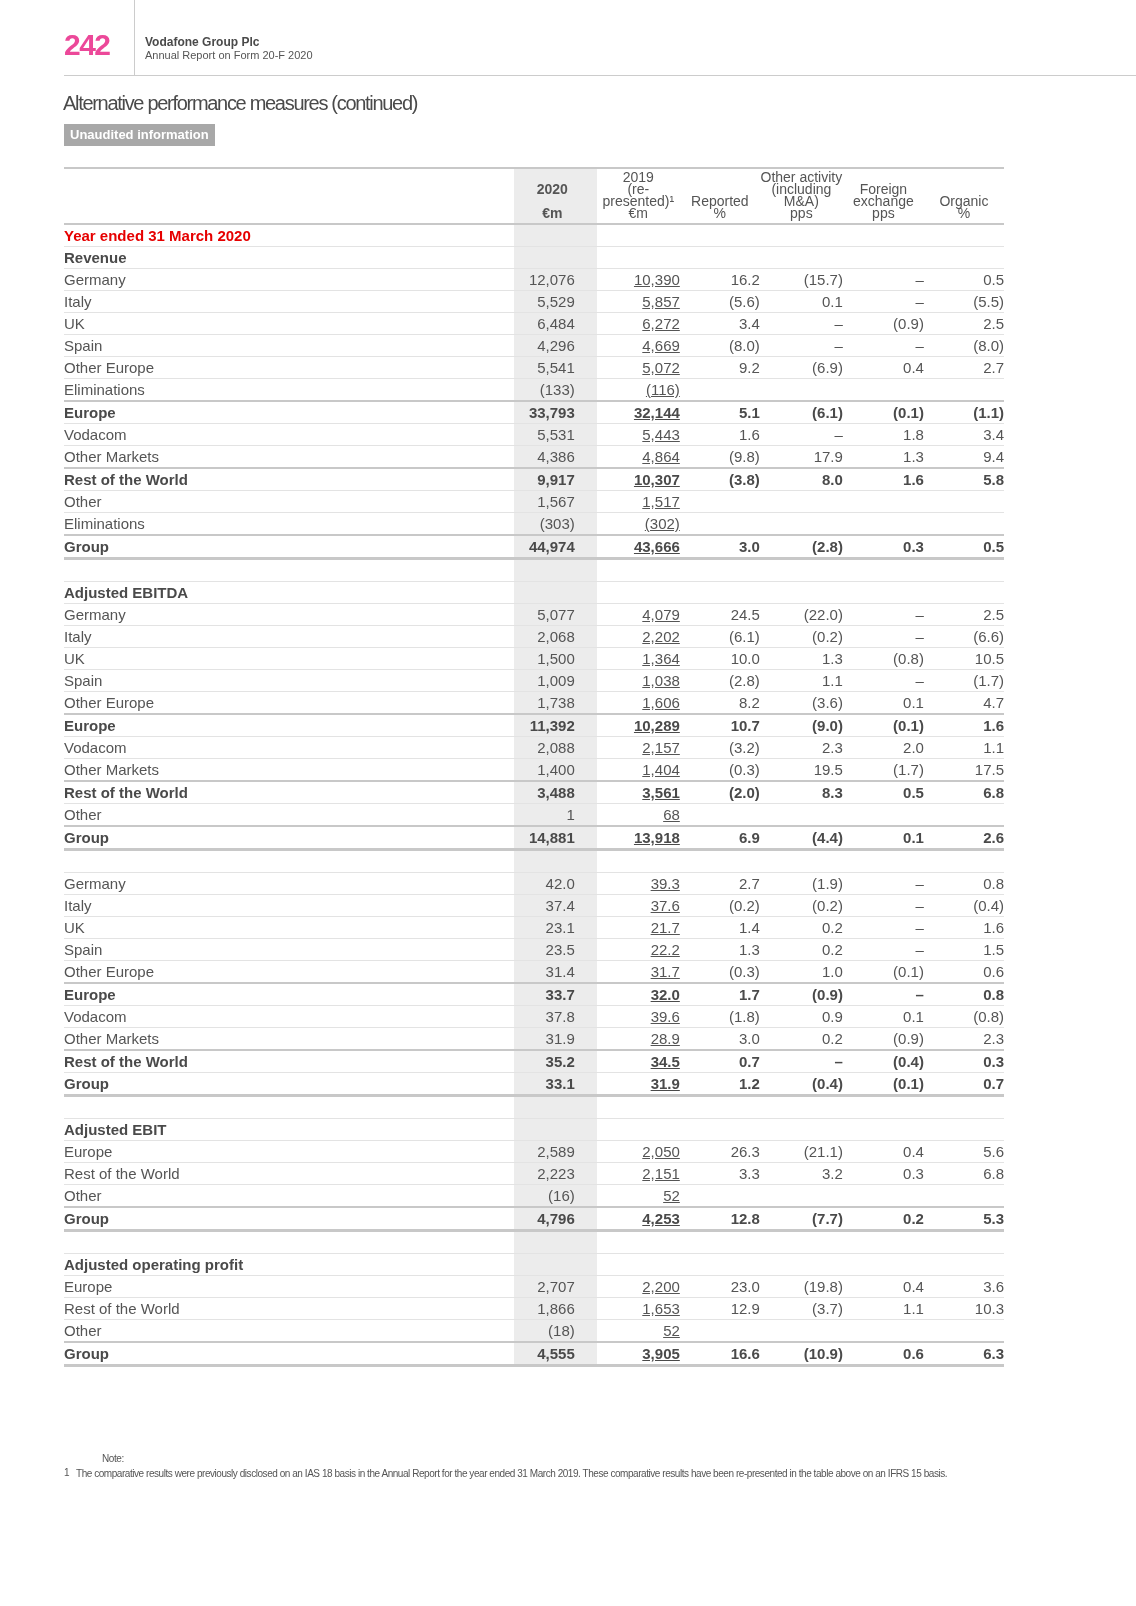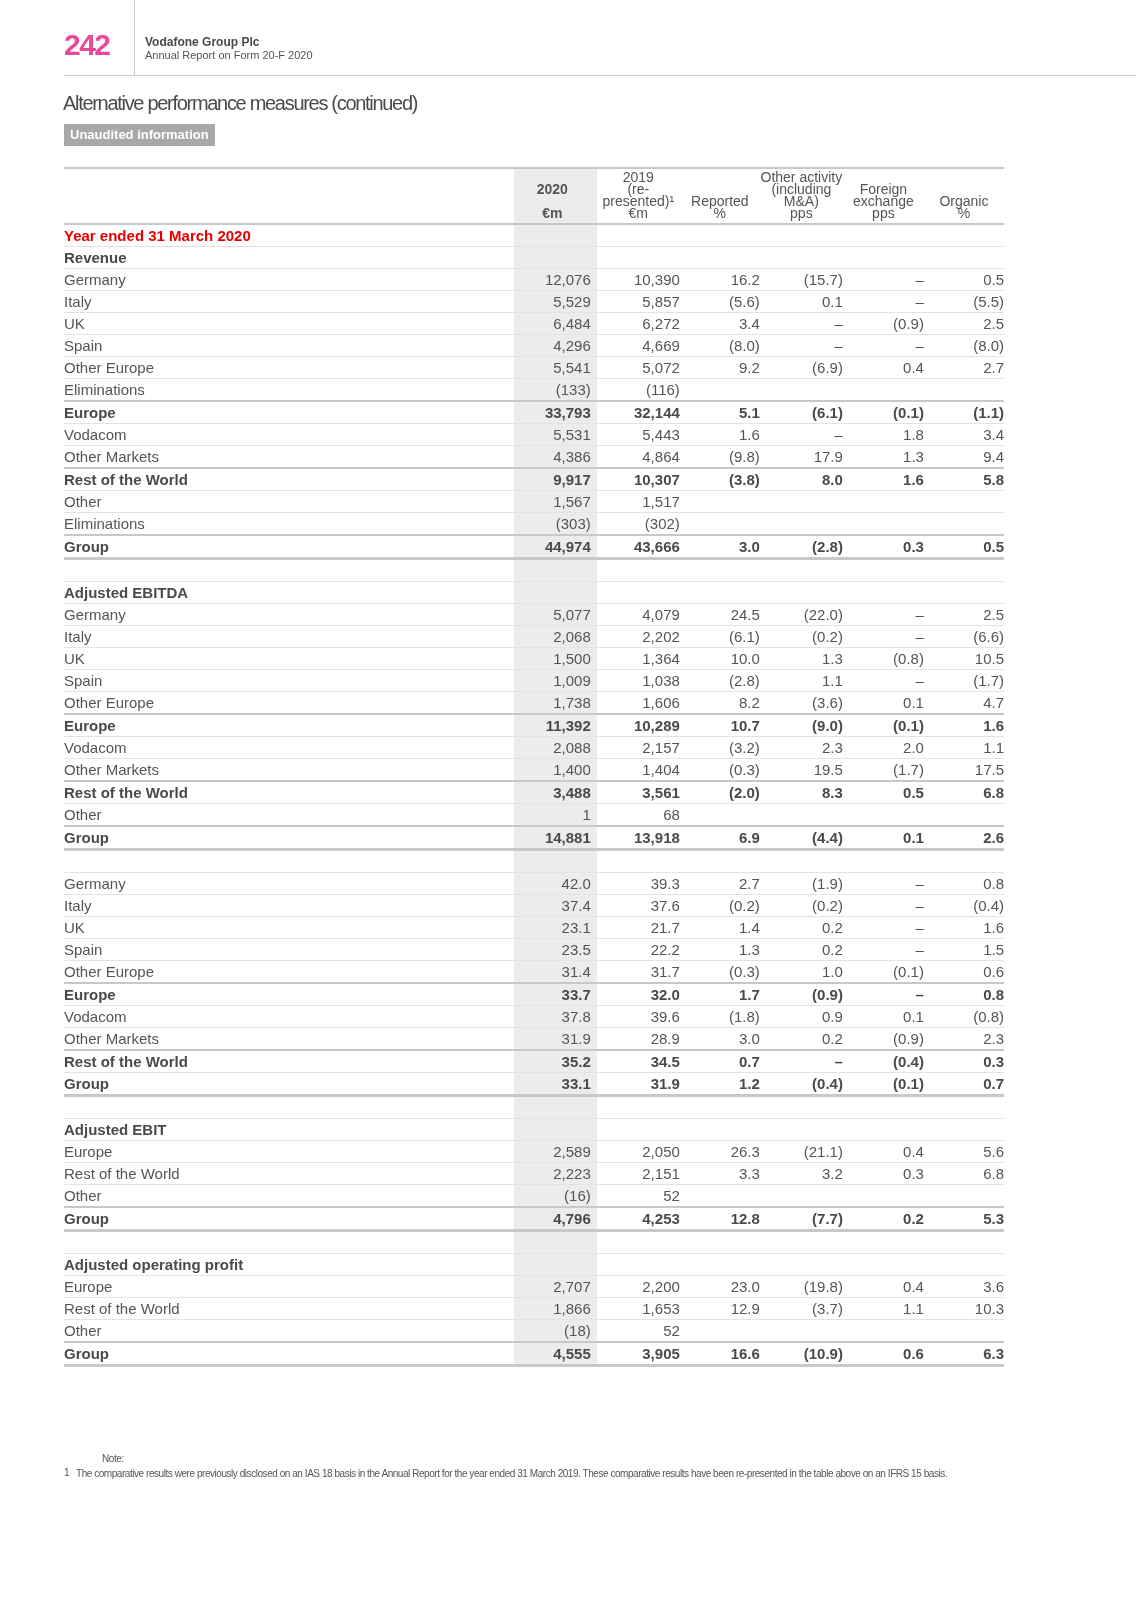--- a/index.html
+++ b/index.html
@@ -15,22 +15,22 @@
   .badge { position: absolute; left: 64px; top: 124px; background: #a8a8a8; color: #ffffff; font-size: 13px;
            font-weight: bold; padding: 3px 6px 4px 6px; }
   .table-wrap { position: absolute; left: 64px; top: 167px; width: 940px; }
   table { border-collapse: collapse; width: 940px; position: relative; }
   th { font-weight: normal; font-size: 14px; color: #555; vertical-align: bottom;
        padding: 2px 0 4px 0; line-height: 12px; border-top: 2px solid #c8c8c8; border-bottom: 2px solid #c8c8c8; }
   th.bold { font-weight: bold; }
   td { font-size: 15px; height: 21px; padding: 0; border-bottom: 1px solid #e3e3e3; text-align: right; color: #555;
        font-weight: 300; white-space: nowrap; }
   td.label { text-align: left; }
-  td.c1 { background: #ececec; padding-right: 6px; }
-  td.c2 { padding-right: 0; }
+  td.c1 { background: #ececec; padding-right: 22px; }
+  td.c2 { padding-right: 0; text-decoration: underline; }
   tr.bold td { font-weight: bold; color: #4a4a4a; }
   tr.section td.label { font-weight: bold; color: #4a4a4a; }
   tr.year td.label { color: #e60000; font-weight: bold; }
   tr.topline td { border-top: 2px solid #c8c8c8; }
   tr.groupline td { border-bottom: 3px solid #c8c8c8; margin-top: 48px; }
   tr.spacer td { height: 21px; }
   col.lab { width: 444px; } col.n1 { width: 82px; } col.n2 { width: 82px; } col.n3 { width: 79px; }
   col.n4 { width: 82px; } col.n5 { width: 80px; } col.n6 { width: 79px; }
   .note-label { position: absolute; left: 64px; top: 1453px; font-size: 10px; color: #555; letter-spacing: -0.4px; margin-left: 38px; }
   .note-num { position: absolute; left: 64px; top: 1467px; font-size: 10px; color: #555; }

